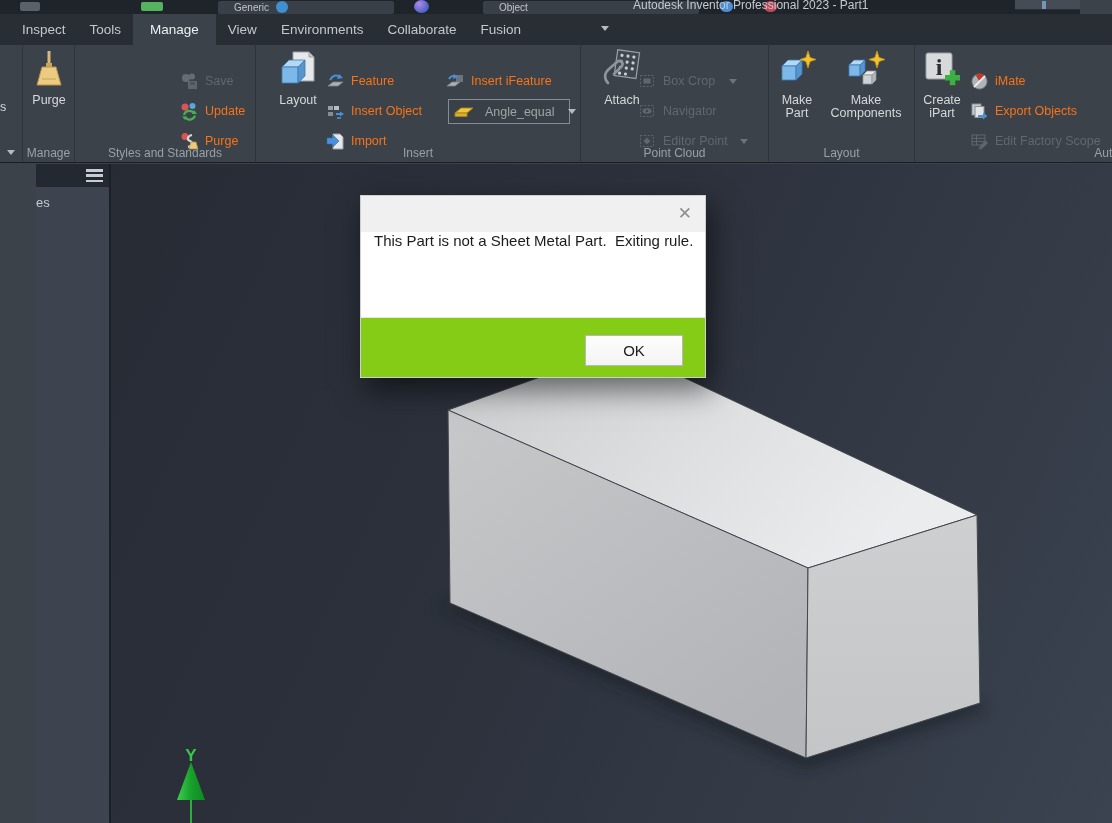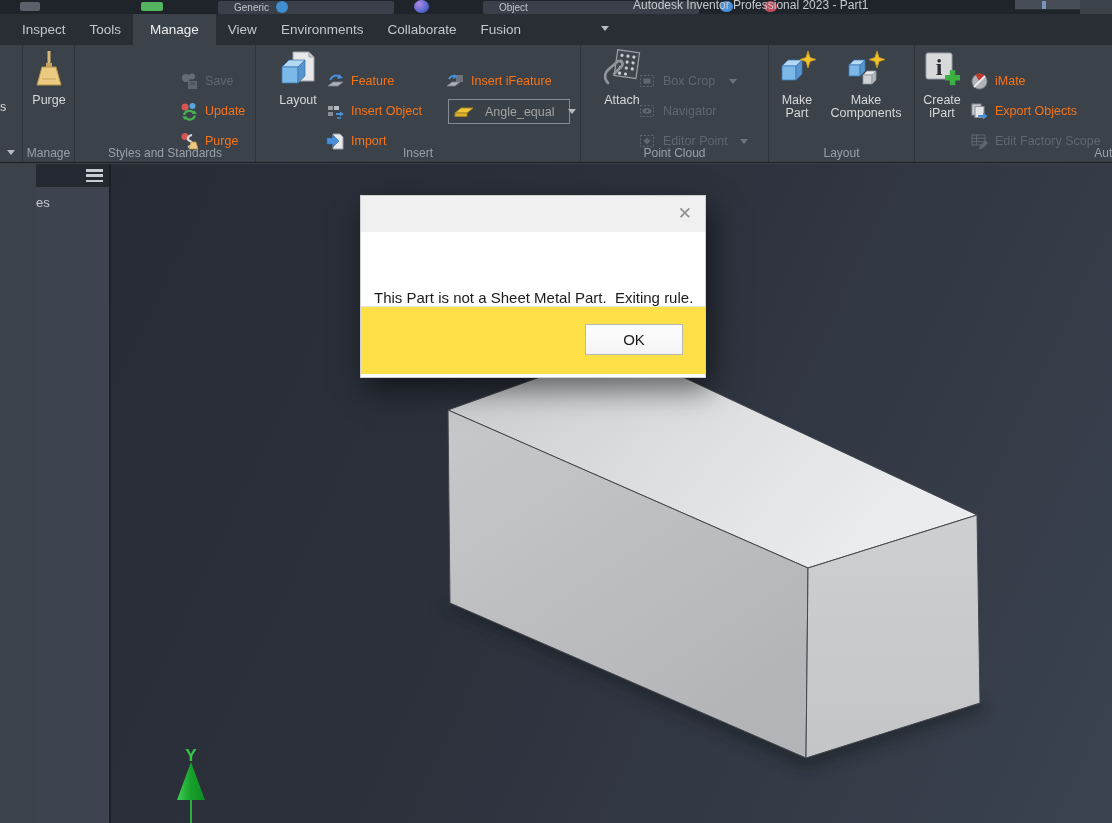--- a/index.html
+++ b/index.html
@@ -68,23 +68,23 @@
            background:linear-gradient(115deg, #262b34 0%, #2c313c 45%, #3b4350 100%); z-index:0; }
   .scene { position:absolute; left:0; top:0; width:1112px; height:823px; z-index:1; pointer-events:none; }
 
   
   .dialog { position:absolute; left:360px; top:195px; width:346px; height:183px;
            background:#ffffff; border:1px solid #cfcfcf; z-index:10;
            box-shadow:6px 12px 28px rgba(0,0,0,0.55); }
   .dialog-titlebar { position:relative; height:36px; background:#f0f0f0; }
   .dialog-close { position:absolute; right:13px; top:7px; font-size:17px; color:#8f8f8f;
            cursor:pointer; font-family:"DejaVu Sans", sans-serif; }
-  .dialog-body { position:relative; height:74px; background:#ffffff; display:flex; align-items:flex-end; }
+  .dialog-body { position:relative; height:85px; background:#ffffff; display:flex; align-items:flex-start; }
   .dialog-message { padding-left:13px; color:#1b1b1b; font-size:15px; white-space:pre-wrap; }
-  .dialog-footer { position:relative; height:68px; background:#fde047; border-top:1px solid #e4e4e4;text-decoration:underline; }
+  .dialog-footer { position:relative; height:60px; background:#84cc16; border-top:1px solid #e4e4e4;text-decoration:underline; }
   .ok-button { position:absolute; left:224px; top:17px; width:98px; height:31px;
            background:linear-gradient(#fdfdfd,#f4f4f4); border:1px solid #b8b8b8;
            color:#1b1b1b; font-size:15px; font-family:"Liberation Sans", sans-serif; cursor:pointer; }
 </style>
 </head>
 <body>
 
 <div class="screen">
 
   <div class="titlebar">

